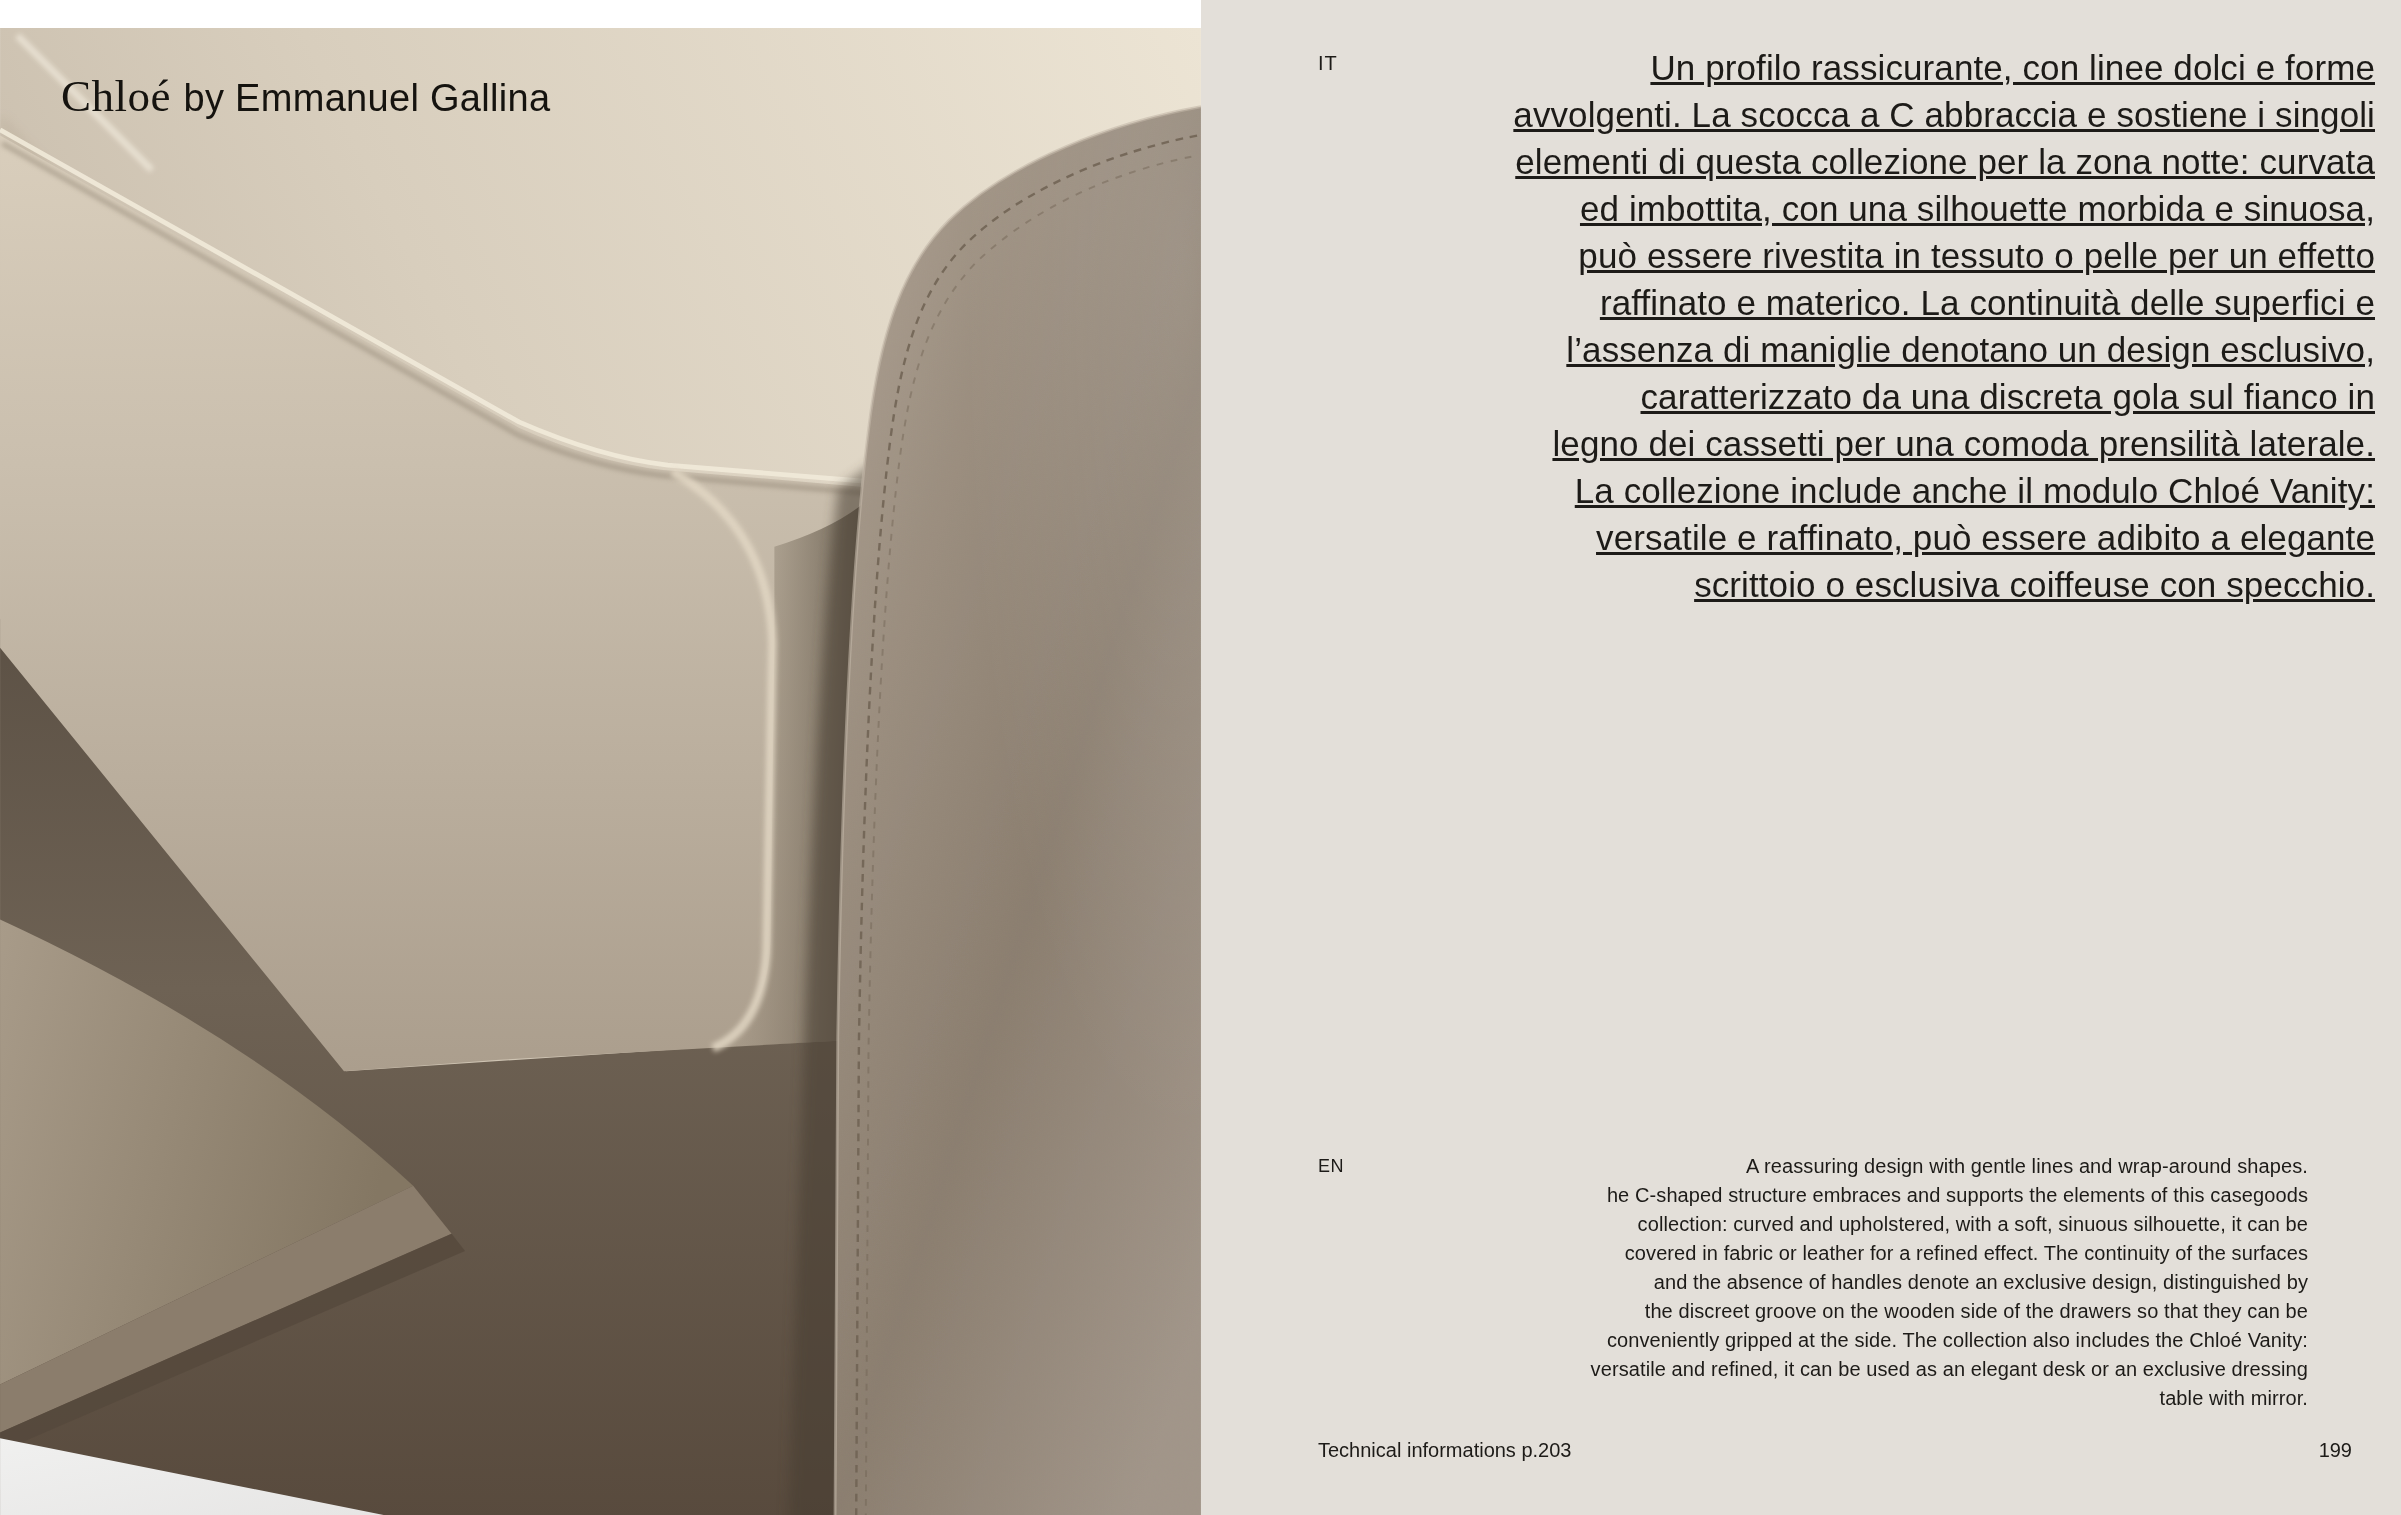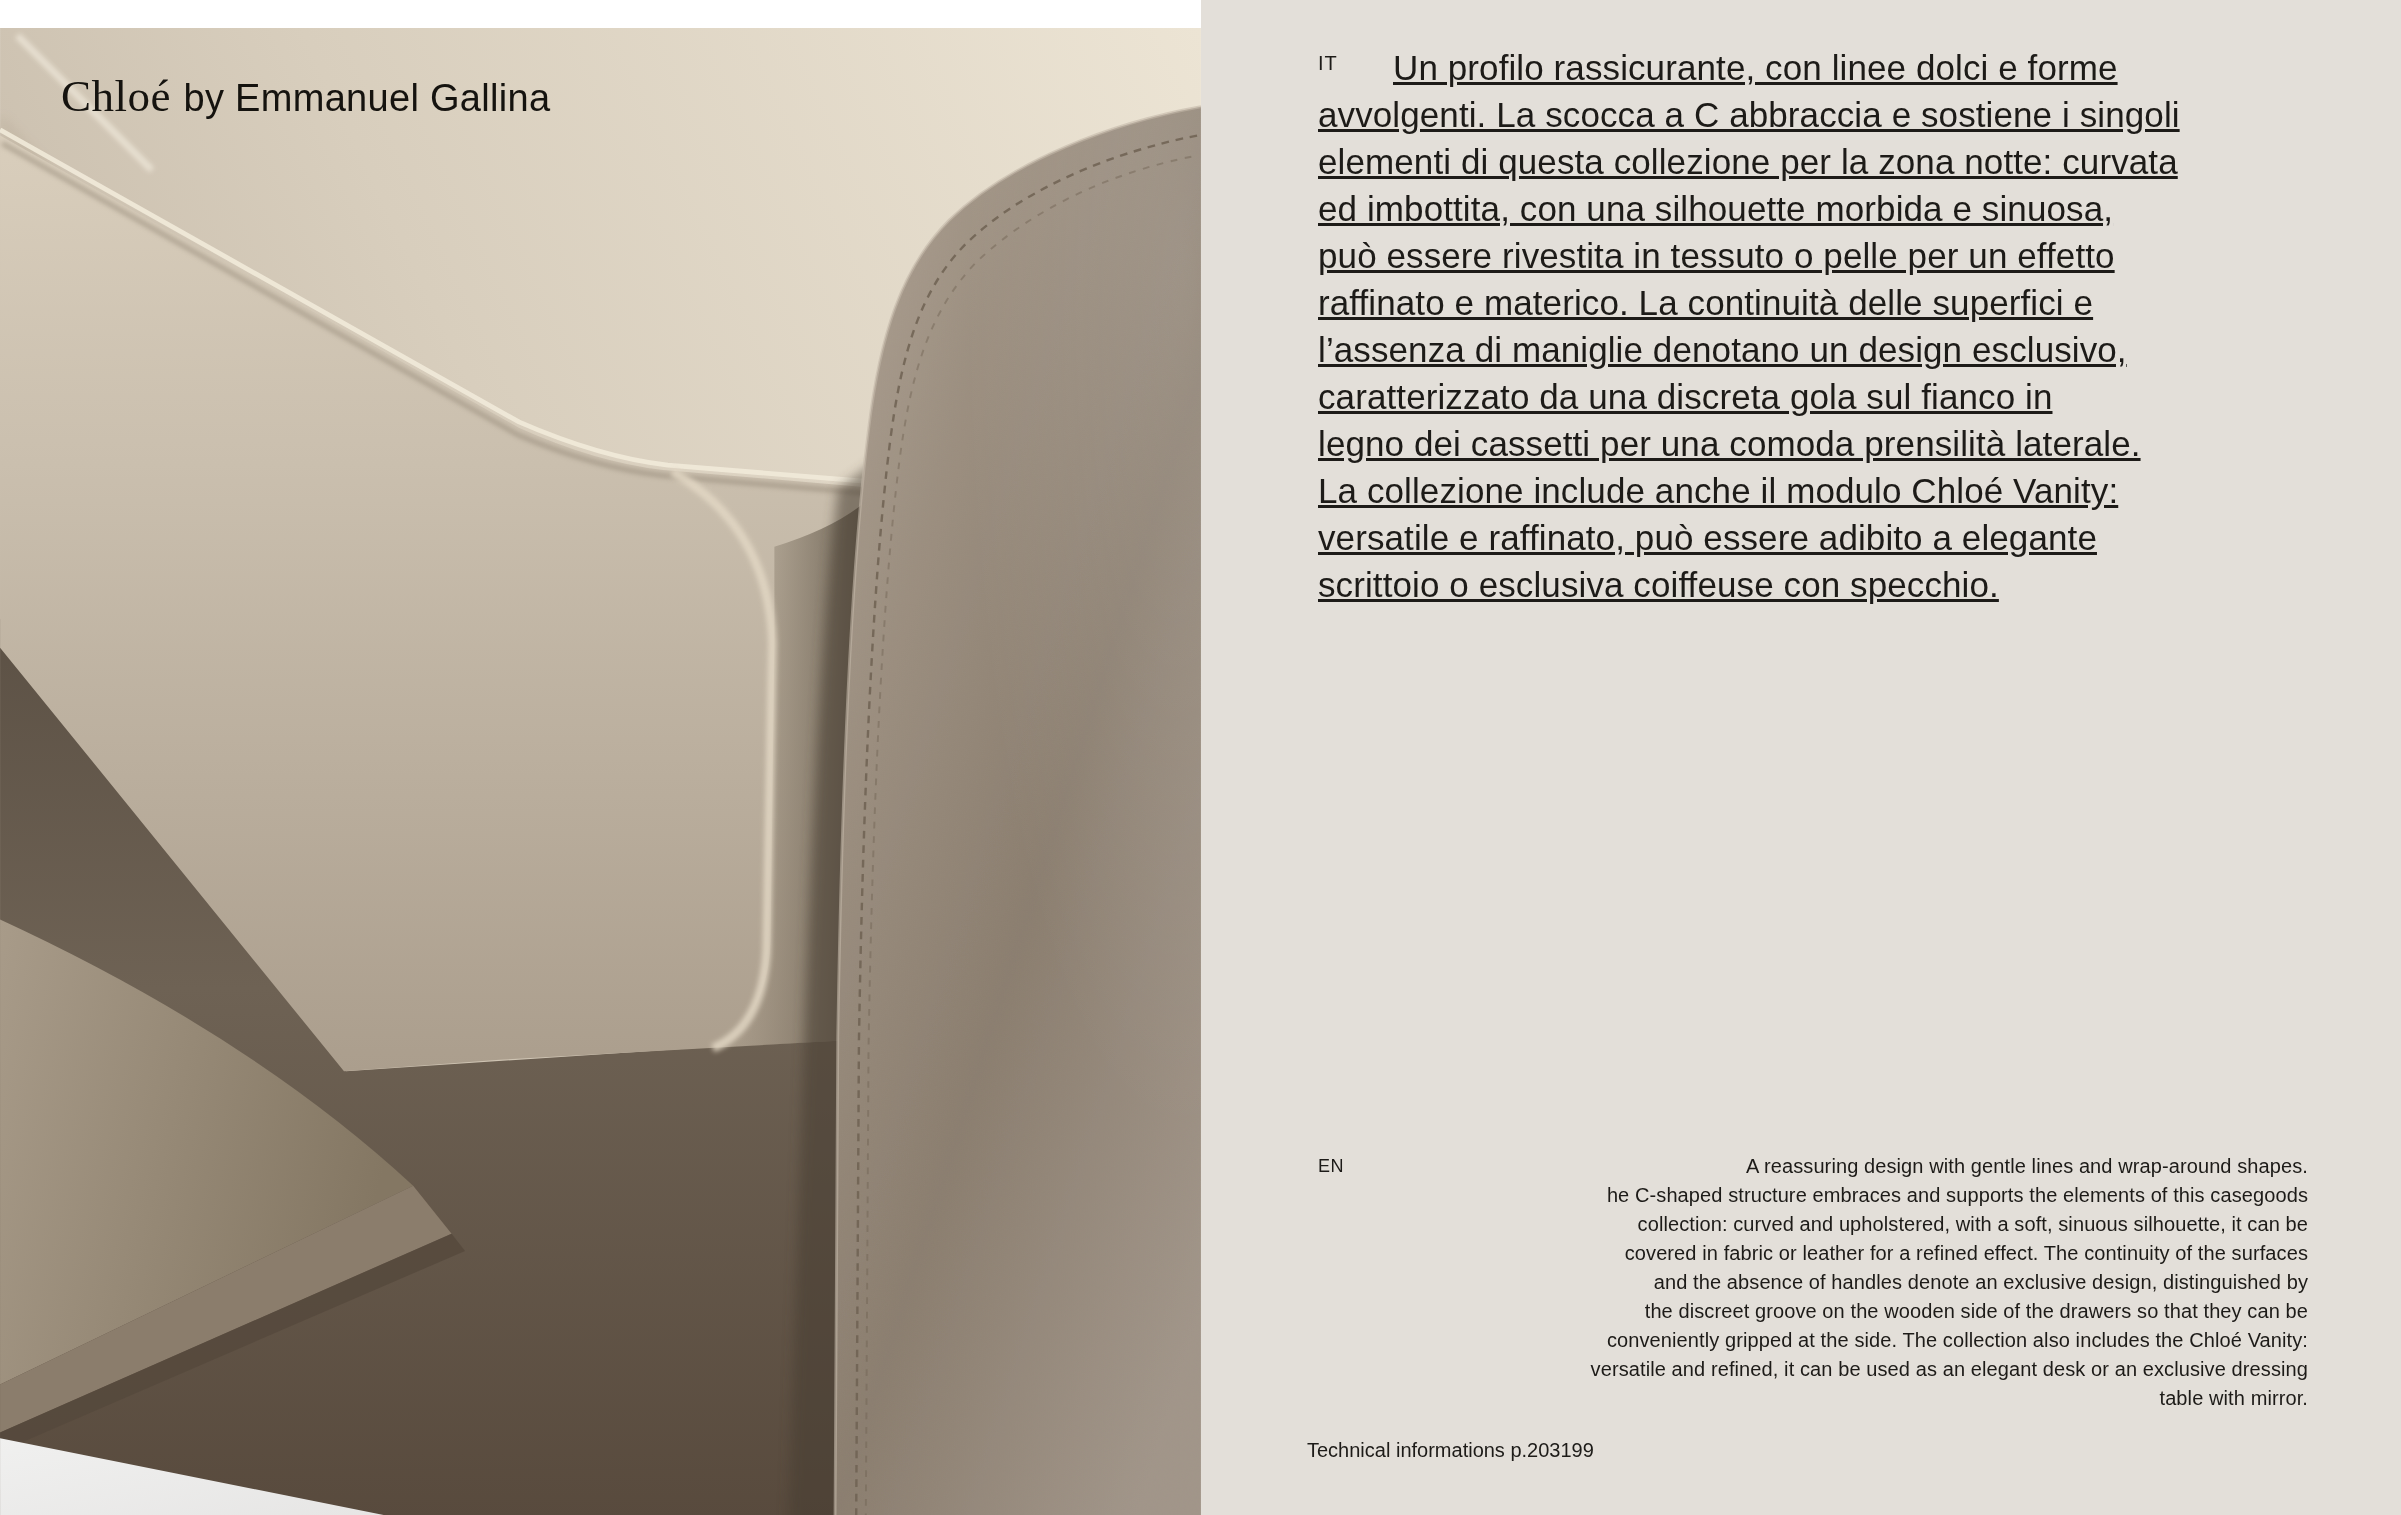--- a/index.html
+++ b/index.html
@@ -17,34 +17,34 @@
   .title{
     position:absolute;left:61px;top:42px;
     display:flex;align-items:baseline;gap:12.5px;
     font-weight:400;color:#15130f;white-space:nowrap;
   }
   .title .serif{font-family:"Liberation Serif", serif;font-size:45px;letter-spacing:0.5px;}
   .title .sans{font-family:"Liberation Sans", sans-serif;font-size:38px;letter-spacing:0.3px;}
 
   
   .copy{position:relative;width:1201px;height:1515px;background:var(--page-bg);flex:0 0 auto;color:var(--ink);}
-  .it-block{position:absolute;left:117px;top:44px;width:1057px;}
+  .it-block{position:absolute;left:117px;top:44px;width:1057px;text-align:right;}
   .it-block .lang{
     position:absolute;left:0;top:7.7px;font-size:20px;letter-spacing:1px;color:var(--ink);
   }
   .it-text{
     font-size:35px;line-height:47px;white-space:pre-line;text-indent:75px;
     color:var(--ink);letter-spacing:0.1px;text-decoration:underline;
   }
   .en-block{position:absolute;left:117px;top:1152px;width:990px;}
   .en-block .lang{position:absolute;left:0;top:0;font-size:18px;line-height:29px;letter-spacing:0.5px;}
   .en-text{font-size:20px;line-height:29px;white-space:pre-line;text-indent:79px;letter-spacing:0.1px;text-align:right;}
   .footer{
-    position:absolute;left:106px;right:50px;top:1436px;
-    display:flex;align-items:baseline;
+    position:absolute;left:117px;right:50px;top:1436px;
+    display:flex;justify-content:space-between;align-items:baseline;
     font-size:20px;line-height:29px;
   }
 </style>
 </head>
 <body>
 
 <div class="spread">
 
   <section class="photo">
     <svg width="1201" height="1515" viewBox="0 0 1250 1577" aria-hidden="true">

